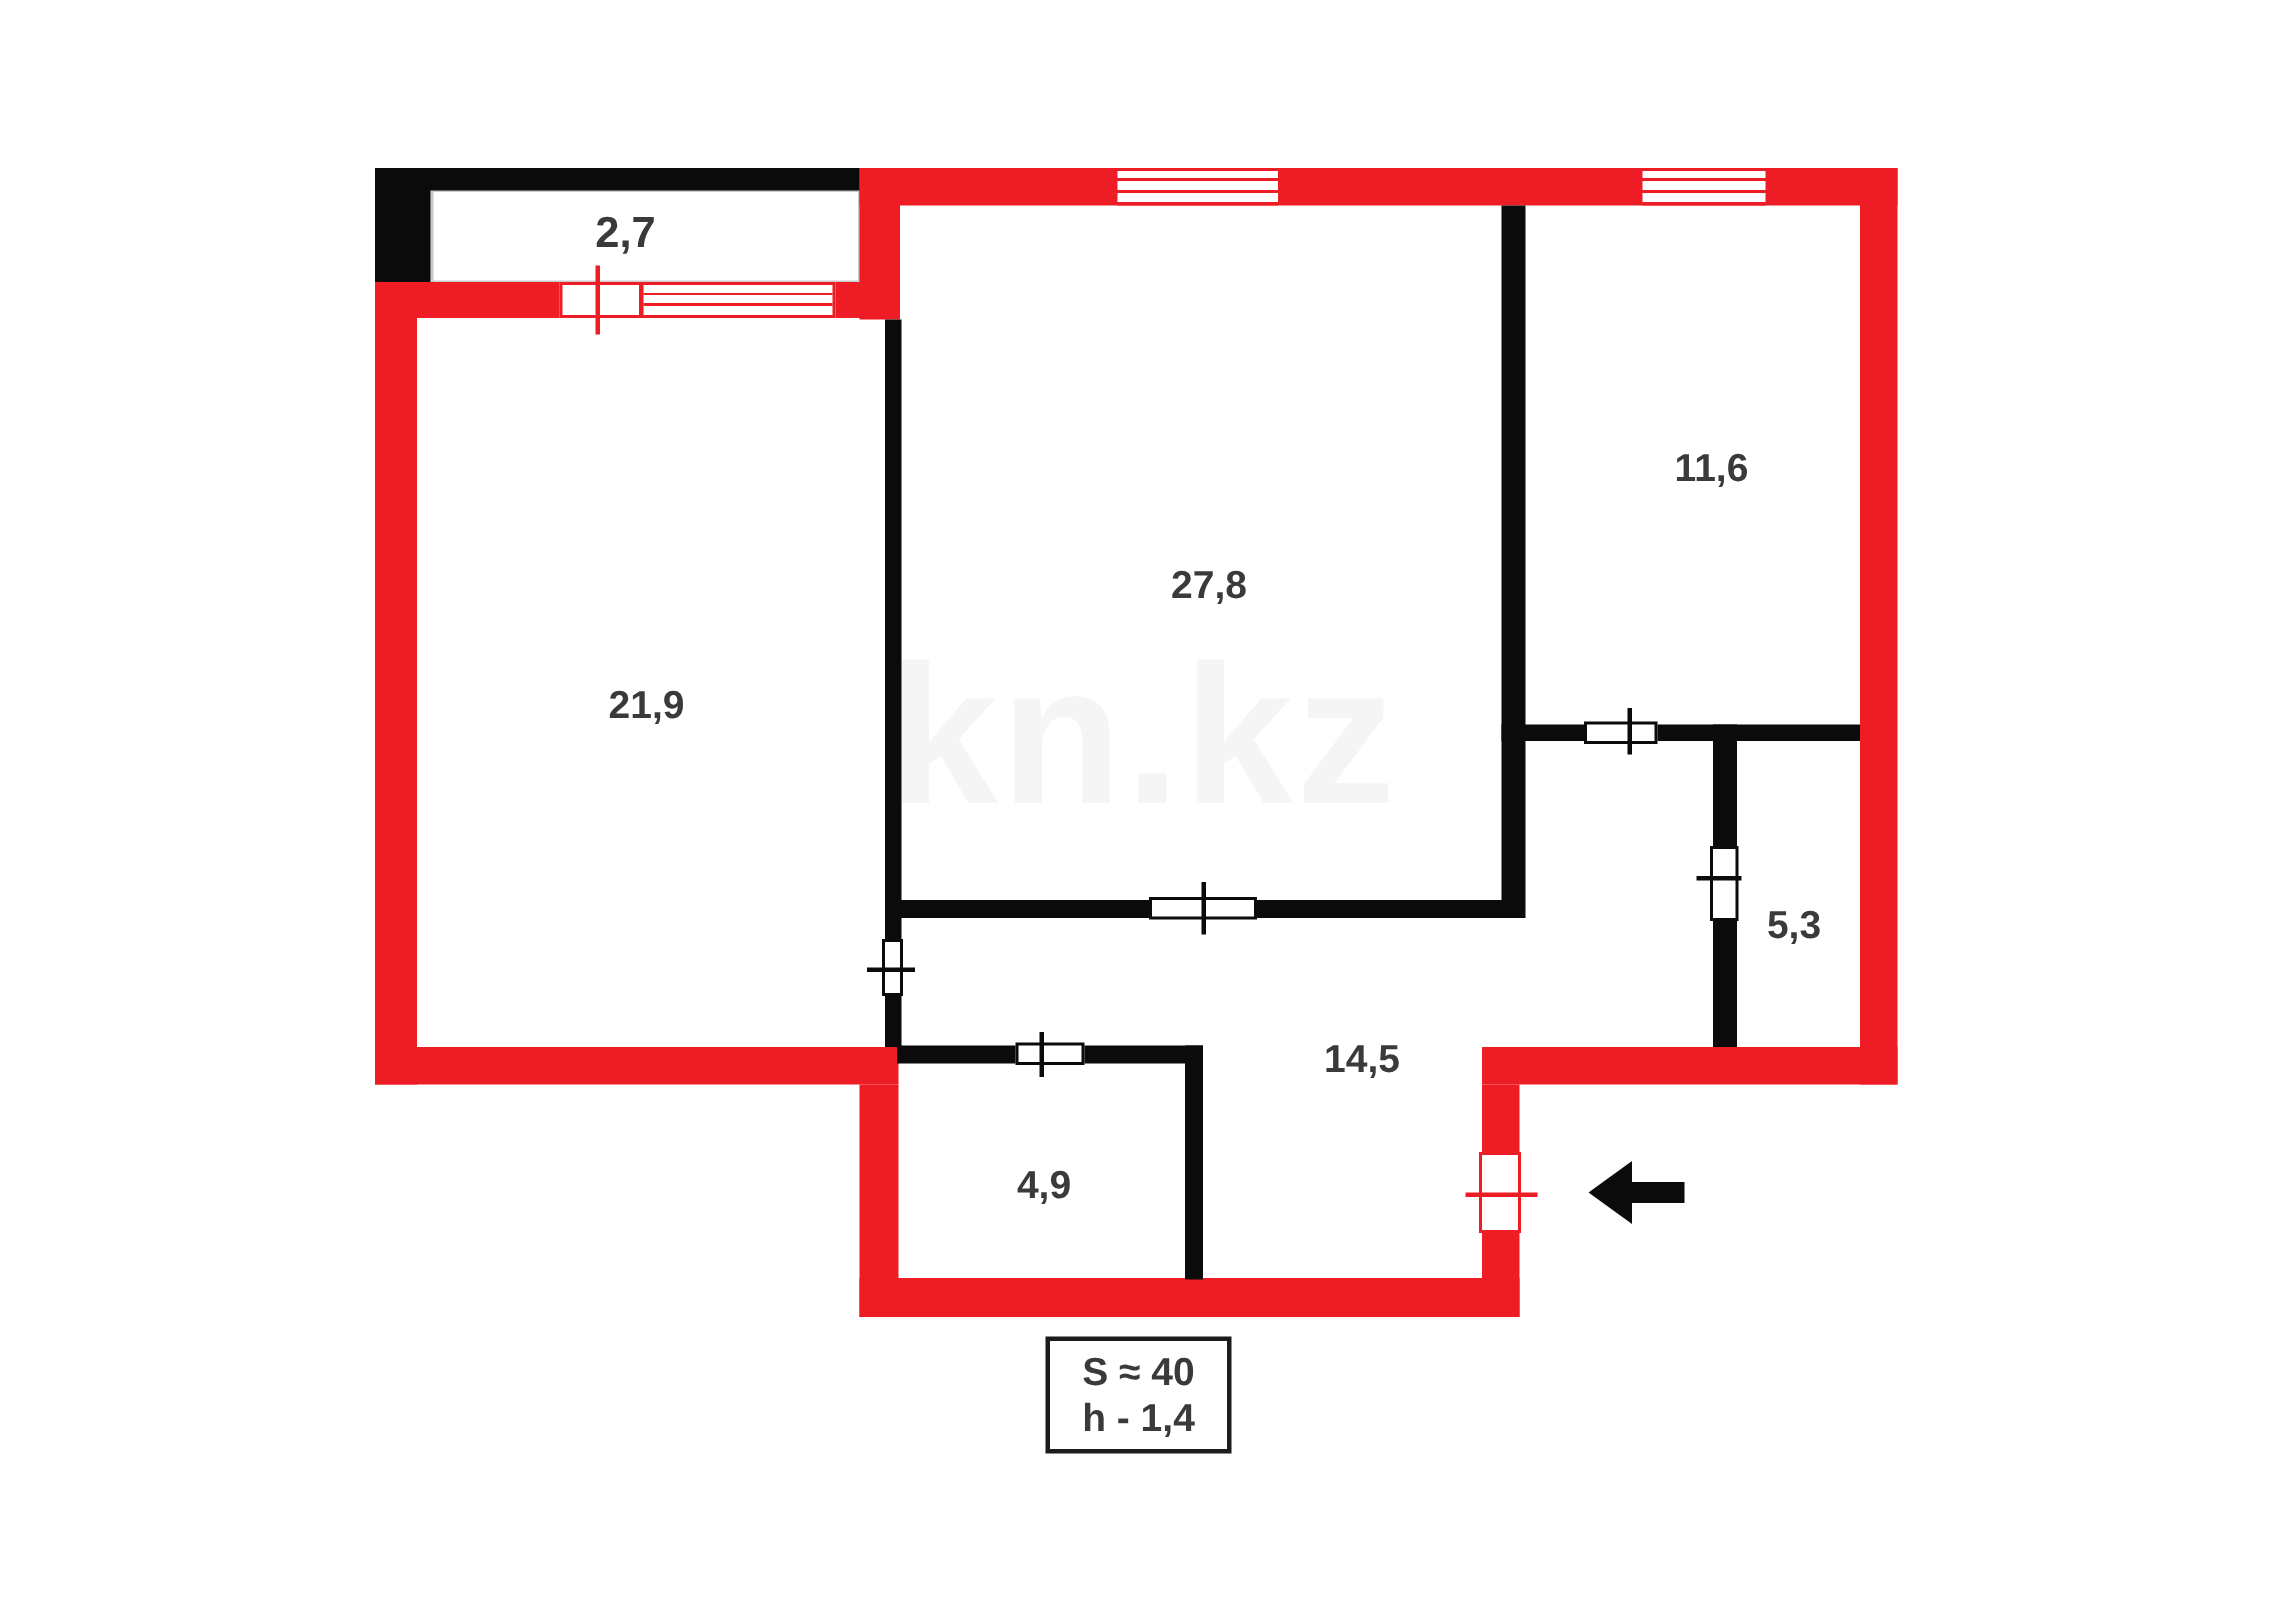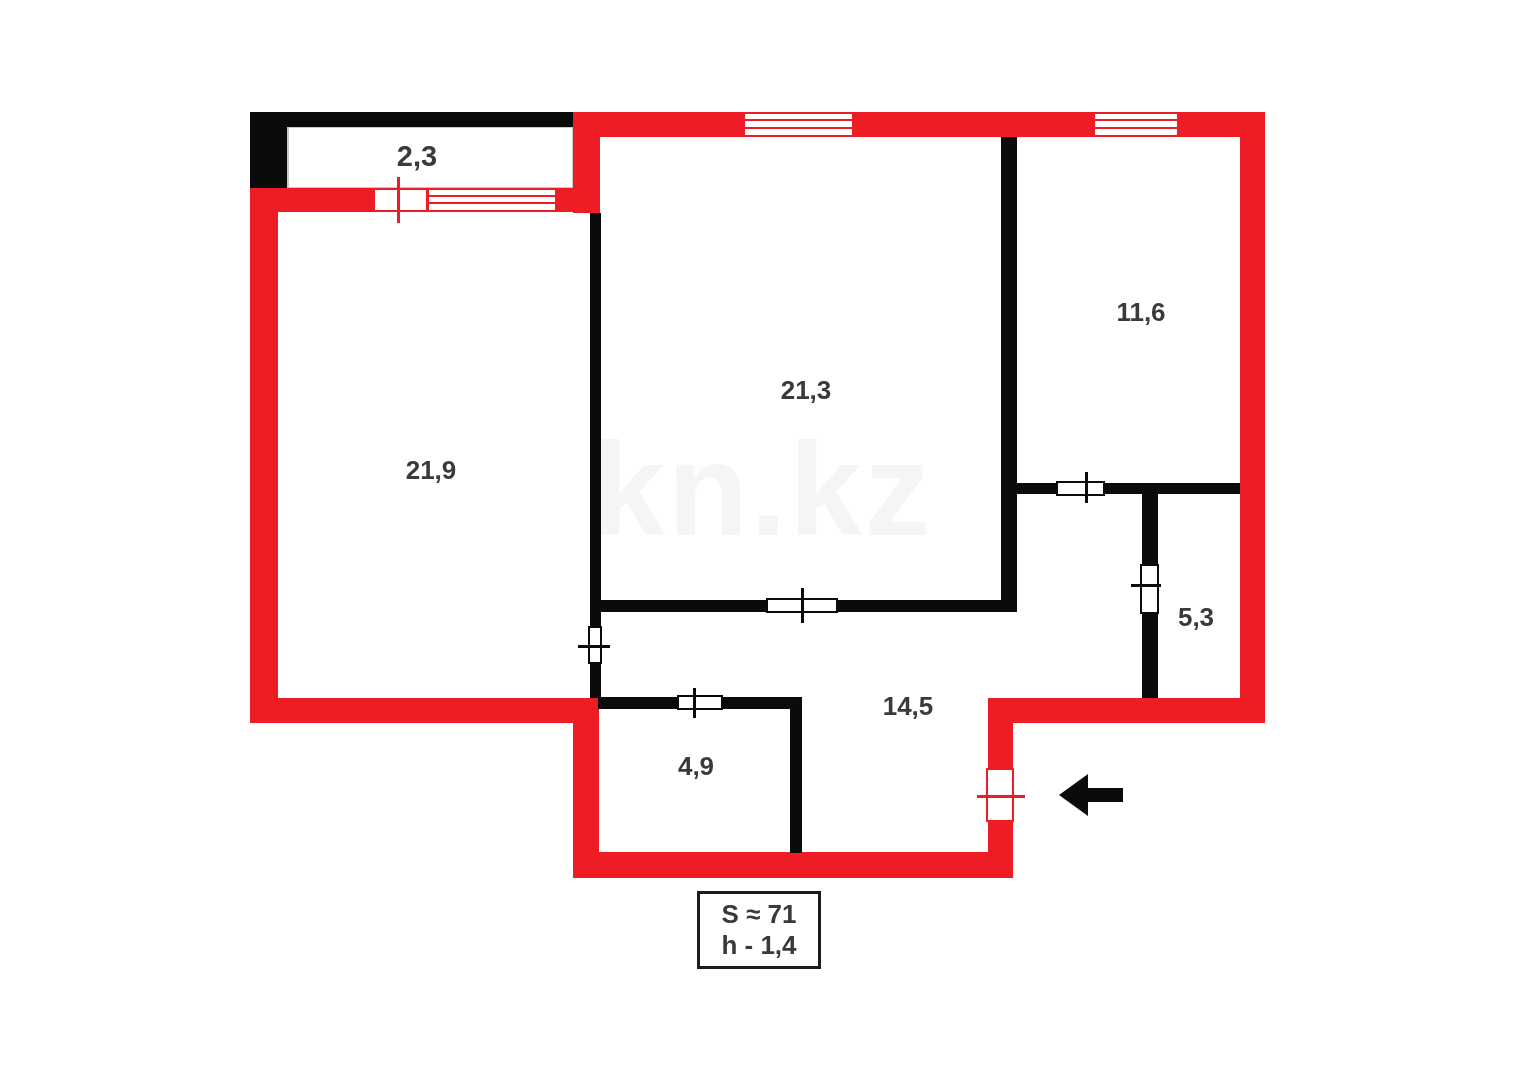--- a/index.html
+++ b/index.html
@@ -137,32 +137,32 @@
 
   <div class="door black-frame" style="left:1056px; top:481px; width:49px; height:15px;"></div>
   <div class="tick black" style="left:1085px; top:472px; width:3px; height:31px;"></div>
 
   <div class="door black-frame" style="left:1140px; top:564px; width:19px; height:50px;"></div>
   <div class="tick black" style="left:1131px; top:584px; width:30px; height:3px;"></div>
 
   <div class="door red-frame" style="left:986px; top:768px; width:28px; height:54px;"></div>
   <div class="tick red" style="left:977px; top:795px; width:48px; height:3px;"></div>
 
-  <div class="room-label balcony-label" style="left:417px; top:156px;">2,3</div>
+  <div class="room-label balcony-label" style="left:417px; top:156px;">2,7</div>
   <div class="room-label" style="left:431px; top:470px;">21,9</div>
-  <div class="room-label" style="left:806px; top:390px;">21,3</div>
+  <div class="room-label" style="left:806px; top:390px;">27,8</div>
   <div class="room-label" style="left:1141px; top:312px;">11,6</div>
   <div class="room-label" style="left:1196px; top:617px;">5,3</div>
   <div class="room-label" style="left:908px; top:706px;">14,5</div>
-  <div class="room-label" style="left:696px; top:766px;">4,9</div>
+  <div class="room-label" style="left:696px; top:790px;">4,9</div>
 
   <div id="entrance-arrow">
     <svg width="66" height="46" viewBox="0 0 66 46">
       <polygon points="0,23 29,2 29,16 64,16 64,30 29,30 29,44" fill="#0b0b0b"></polygon>
     </svg>
   </div>
 
   <div id="info-box">
-    <div class="line">S ≈ 71</div>
+    <div class="line">S ≈ 40</div>
     <div class="line">h - 1,4</div>
   </div>
 
 </div>
 
 </body></html>

